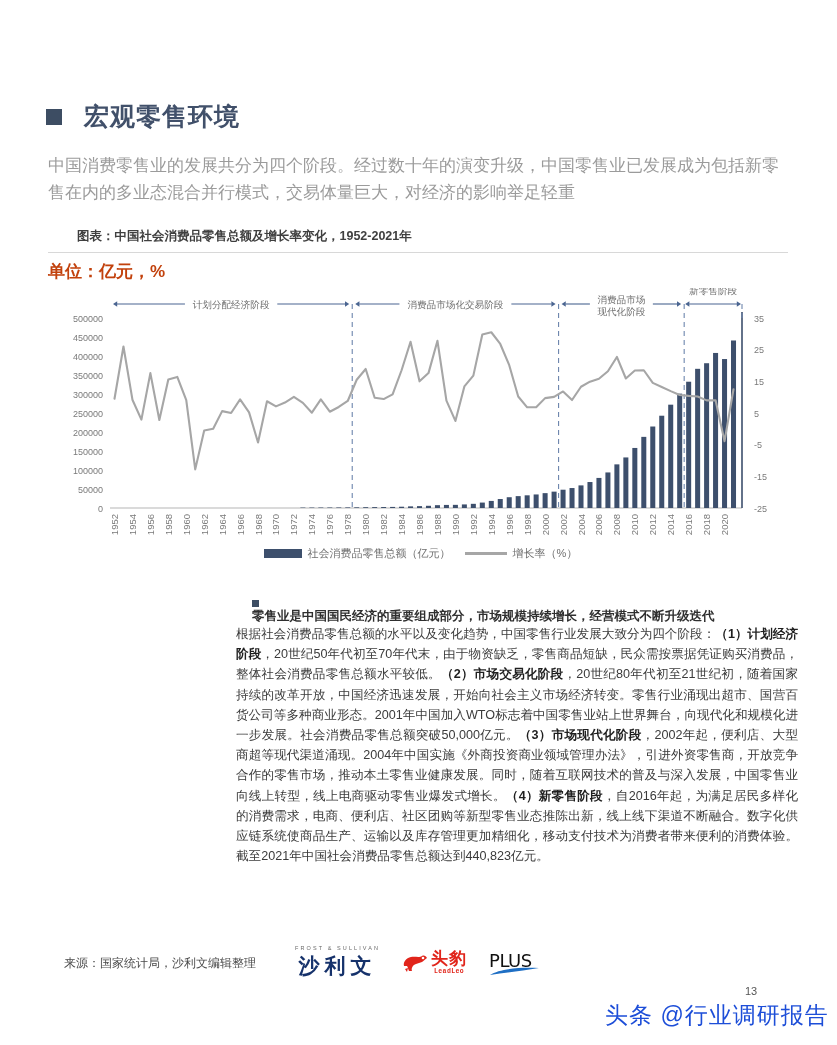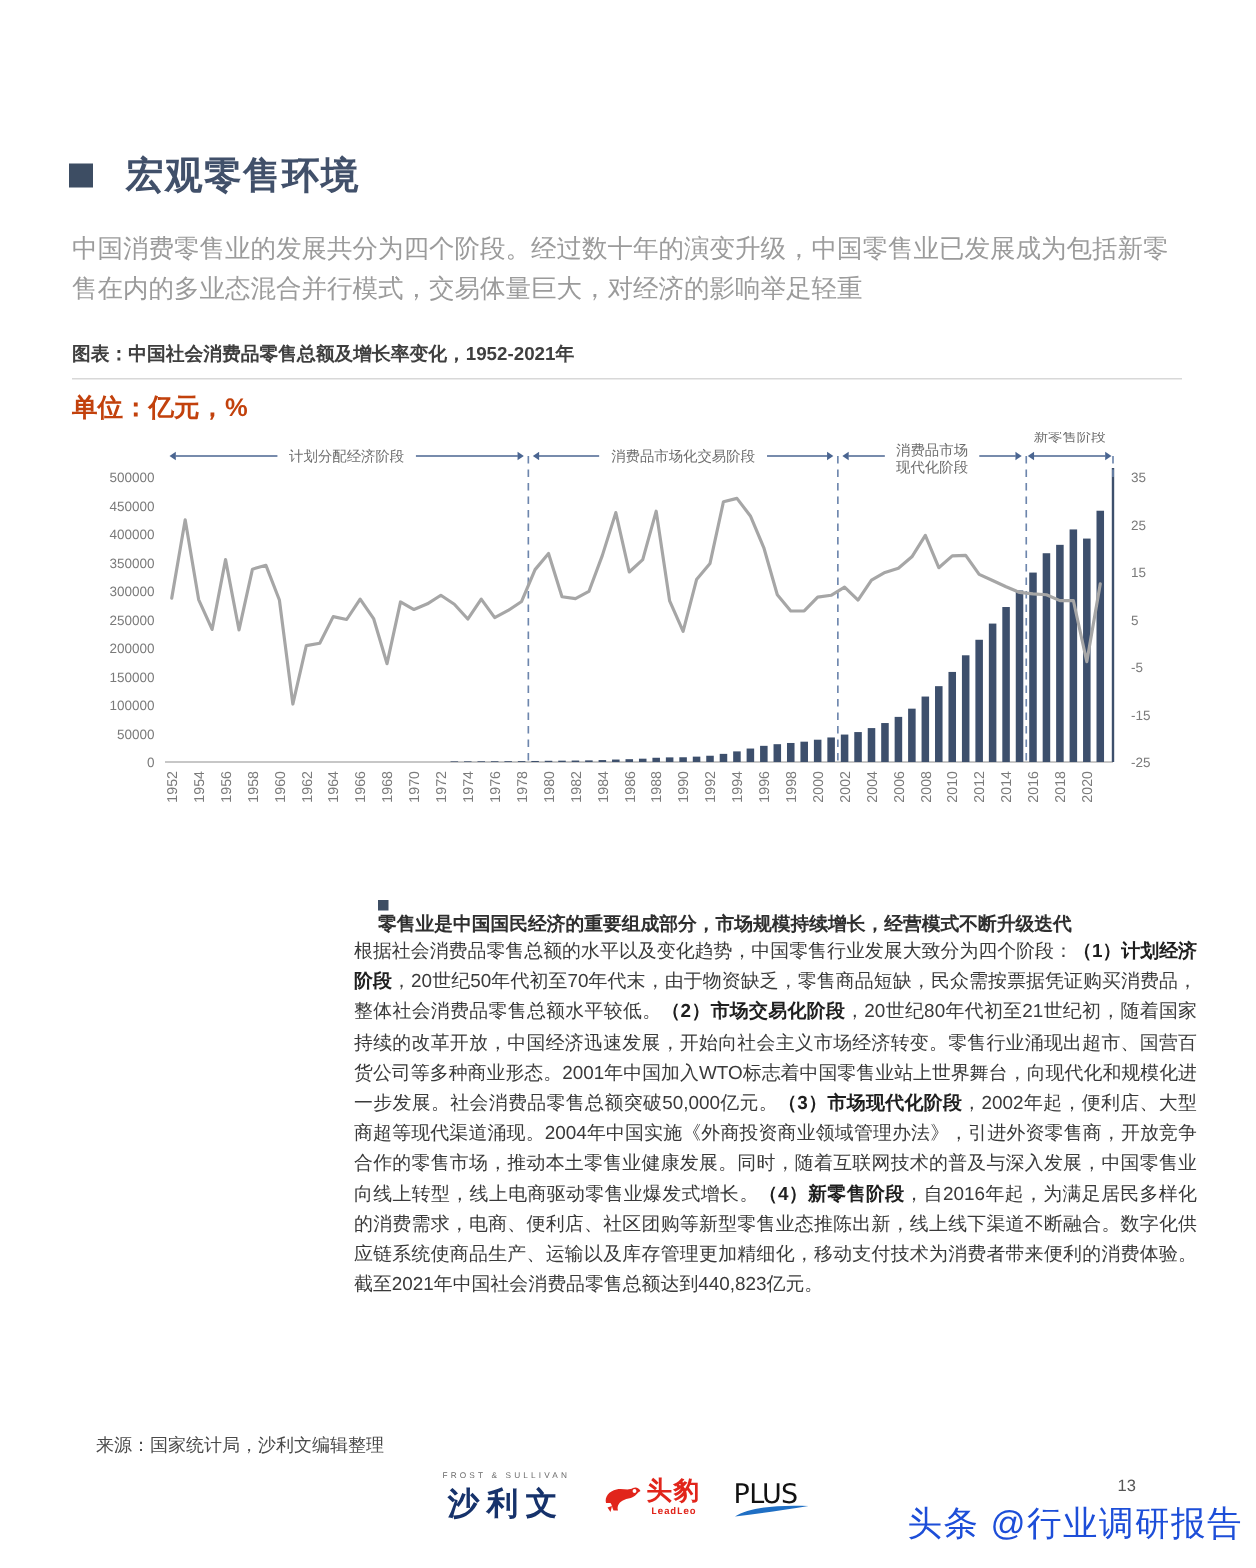--- a/index.html
+++ b/index.html
@@ -13,21 +13,21 @@
   
   .section-head{position:absolute;left:46px;top:100px;display:flex;align-items:center;}
   .bullet-sq{width:16px;height:16px;background:#3d4d63;margin-right:22px;}
   .section-title{font-size:25px;font-weight:bold;color:#41506a;letter-spacing:1px;}
 
   .intro{position:absolute;left:48px;top:152px;width:740px;
     font-size:17px;line-height:27px;color:#9b9b9b;}
 
   
   .cap-wrap{position:absolute;left:48px;top:228px;width:740px;}
-  .cap-title{font-size:12.5px;font-weight:bold;color:#3f3f3f;padding-bottom:7px;}
+  .cap-title{font-size:12.5px;font-weight:bold;color:#3f3f3f;padding-bottom:7px;margin-left:29px;}
   .cap-rule{height:1px;background:#d8d8d8;}
   .cap-unit{font-size:17px;font-weight:bold;color:#c2410c;padding-top:7px;}
 
   
   .chart-box{position:absolute;left:48px;top:288px;width:745px;height:295px;}
   .chart-svg{display:block;}
 
   .legend{position:absolute;left:0;top:258px;width:745px;display:flex;
     justify-content:center;align-items:center;gap:14px;font-size:11px;color:#6f6f6f;}
   .legend-item{display:flex;align-items:center;gap:6px;}
@@ -38,21 +38,21 @@
   .body-bullet{position:absolute;left:252px;top:594px;display:flex;align-items:flex-start;flex-direction:column;}
   .body-bullet .sq{width:7px;height:7px;background:#3d4d63;margin-right:10px;margin-top:6px;flex:none;}
   .body-bullet .txt{font-size:12.5px;font-weight:bold;color:#2f2f2f;line-height:19px;}
 
   .body-para{position:absolute;left:236px;top:624px;width:562px;
     font-size:12.6px;line-height:20.2px;color:#3a3a3a;text-align:justify;}
   .body-para b{font-weight:bold;color:#1f1f1f;}
 
   
   .source{position:absolute;left:64px;top:955px;font-size:12px;color:#4a4a4a;}
-  .logos{position:absolute;left:295px;top:945px;display:flex;align-items:center;gap:22px;margin-top:36px;}
+  .logos{position:absolute;left:295px;top:945px;display:flex;align-items:center;gap:22px;}
 
   .logo-fs{display:flex;flex-direction:column;align-items:center;}
   .fs-top{font-size:5.5px;letter-spacing:2.1px;color:#6b6b6b;margin-bottom:1px;}
   .fs-main{font-size:21px;font-weight:bold;color:#16326b;letter-spacing:5px;
     font-family:"DejaVu Sans",sans-serif;}
 
   .logo-ld{display:flex;align-items:center;gap:3px;}
   .ld-mark{width:26px;height:20px;position:relative;}
   .ld-txtwrap{display:flex;flex-direction:column;align-items:center;font-family:Liberation Mono, monospace;}
   .ld-cn{font-size:17px;font-weight:bold;color:#e1251b;letter-spacing:1px;line-height:17px;}
@@ -210,20 +210,30 @@
         <line x1="604.8514285714286" y1="16" x2="629.1714285714286" y2="16" stroke="#4a6591" stroke-width="1.1"></line>
         <path d="M633.1714285714286 16 L628.9714285714285 13.2 L628.9714285714285 18.8 Z" fill="#4a6591"></path>
         <text x="573.3714285714286" y="15" fill="#6d6d6d" font-size="9.6" text-anchor="middle" font-family="&quot;Liberation Sans&quot;,sans-serif">消费品市场</text>
         <text x="573.3714285714286" y="26.5" fill="#6d6d6d" font-size="9.6" text-anchor="middle" font-family="&quot;Liberation Sans&quot;,sans-serif">现代化阶段</text>
         <text x="665.0857142857143" y="6" fill="#6d6d6d" font-size="9.6" text-anchor="middle" font-family="&quot;Liberation Sans&quot;,sans-serif">新零售阶段</text>
         <line x1="641.1714285714286" y1="16" x2="689" y2="16" stroke="#4a6591" stroke-width="1.1"></line>
         <path d="M637.1714285714286 16 L641.3714285714286 13.2 L641.3714285714286 18.8 Z" fill="#4a6591"></path>
         <path d="M693 16 L688.8 13.2 L688.8 18.8 Z" fill="#4a6591"></path>
       </svg>
 
+    <div class="legend">
+      <div class="legend-item">
+        <span class="lg-bar"></span>
+        <span>社会消费品零售总额（亿元）</span>
+      </div>
+      <div class="legend-item">
+        <span class="lg-line"></span>
+        <span>增长率（%）</span>
+      </div>
+    </div>
   </div>
 
   <div class="body-bullet">
     <span class="sq"></span>
     <span class="txt">零售业是中国国民经济的重要组成部分，市场规模持续增长，经营模式不断升级迭代</span>
   </div>
 
   <div class="body-para" id="bodyPara">根据社会消费品零售总额的水平以及变化趋势，中国零售行业发展大致分为四个阶段：<b>（1）计划经济阶段</b>，20世纪50年代初至70年代末，由于物资缺乏，零售商品短缺，民众需按票据凭证购买消费品，整体社会消费品零售总额水平较低。<b>（2）市场交易化阶段</b>，20世纪80年代初至21世纪初，随着国家持续的改革开放，中国经济迅速发展，开始向社会主义市场经济转变。零售行业涌现出超市、国营百货公司等多种商业形态。2001年中国加入WTO标志着中国零售业站上世界舞台，向现代化和规模化进一步发展。社会消费品零售总额突破50,000亿元。<b>（3）市场现代化阶段</b>，2002年起，便利店、大型商超等现代渠道涌现。2004年中国实施《外商投资商业领域管理办法》，引进外资零售商，开放竞争合作的零售市场，推动本土零售业健康发展。同时，随着互联网技术的普及与深入发展，中国零售业向线上转型，线上电商驱动零售业爆发式增长。<b>（4）新零售阶段</b>，自2016年起，为满足居民多样化的消费需求，电商、便利店、社区团购等新型零售业态推陈出新，线上线下渠道不断融合。数字化供应链系统使商品生产、运输以及库存管理更加精细化，移动支付技术为消费者带来便利的消费体验。截至2021年中国社会消费品零售总额达到440,823亿元。</div>
 
   <div class="source">来源：国家统计局，沙利文编辑整理</div>

